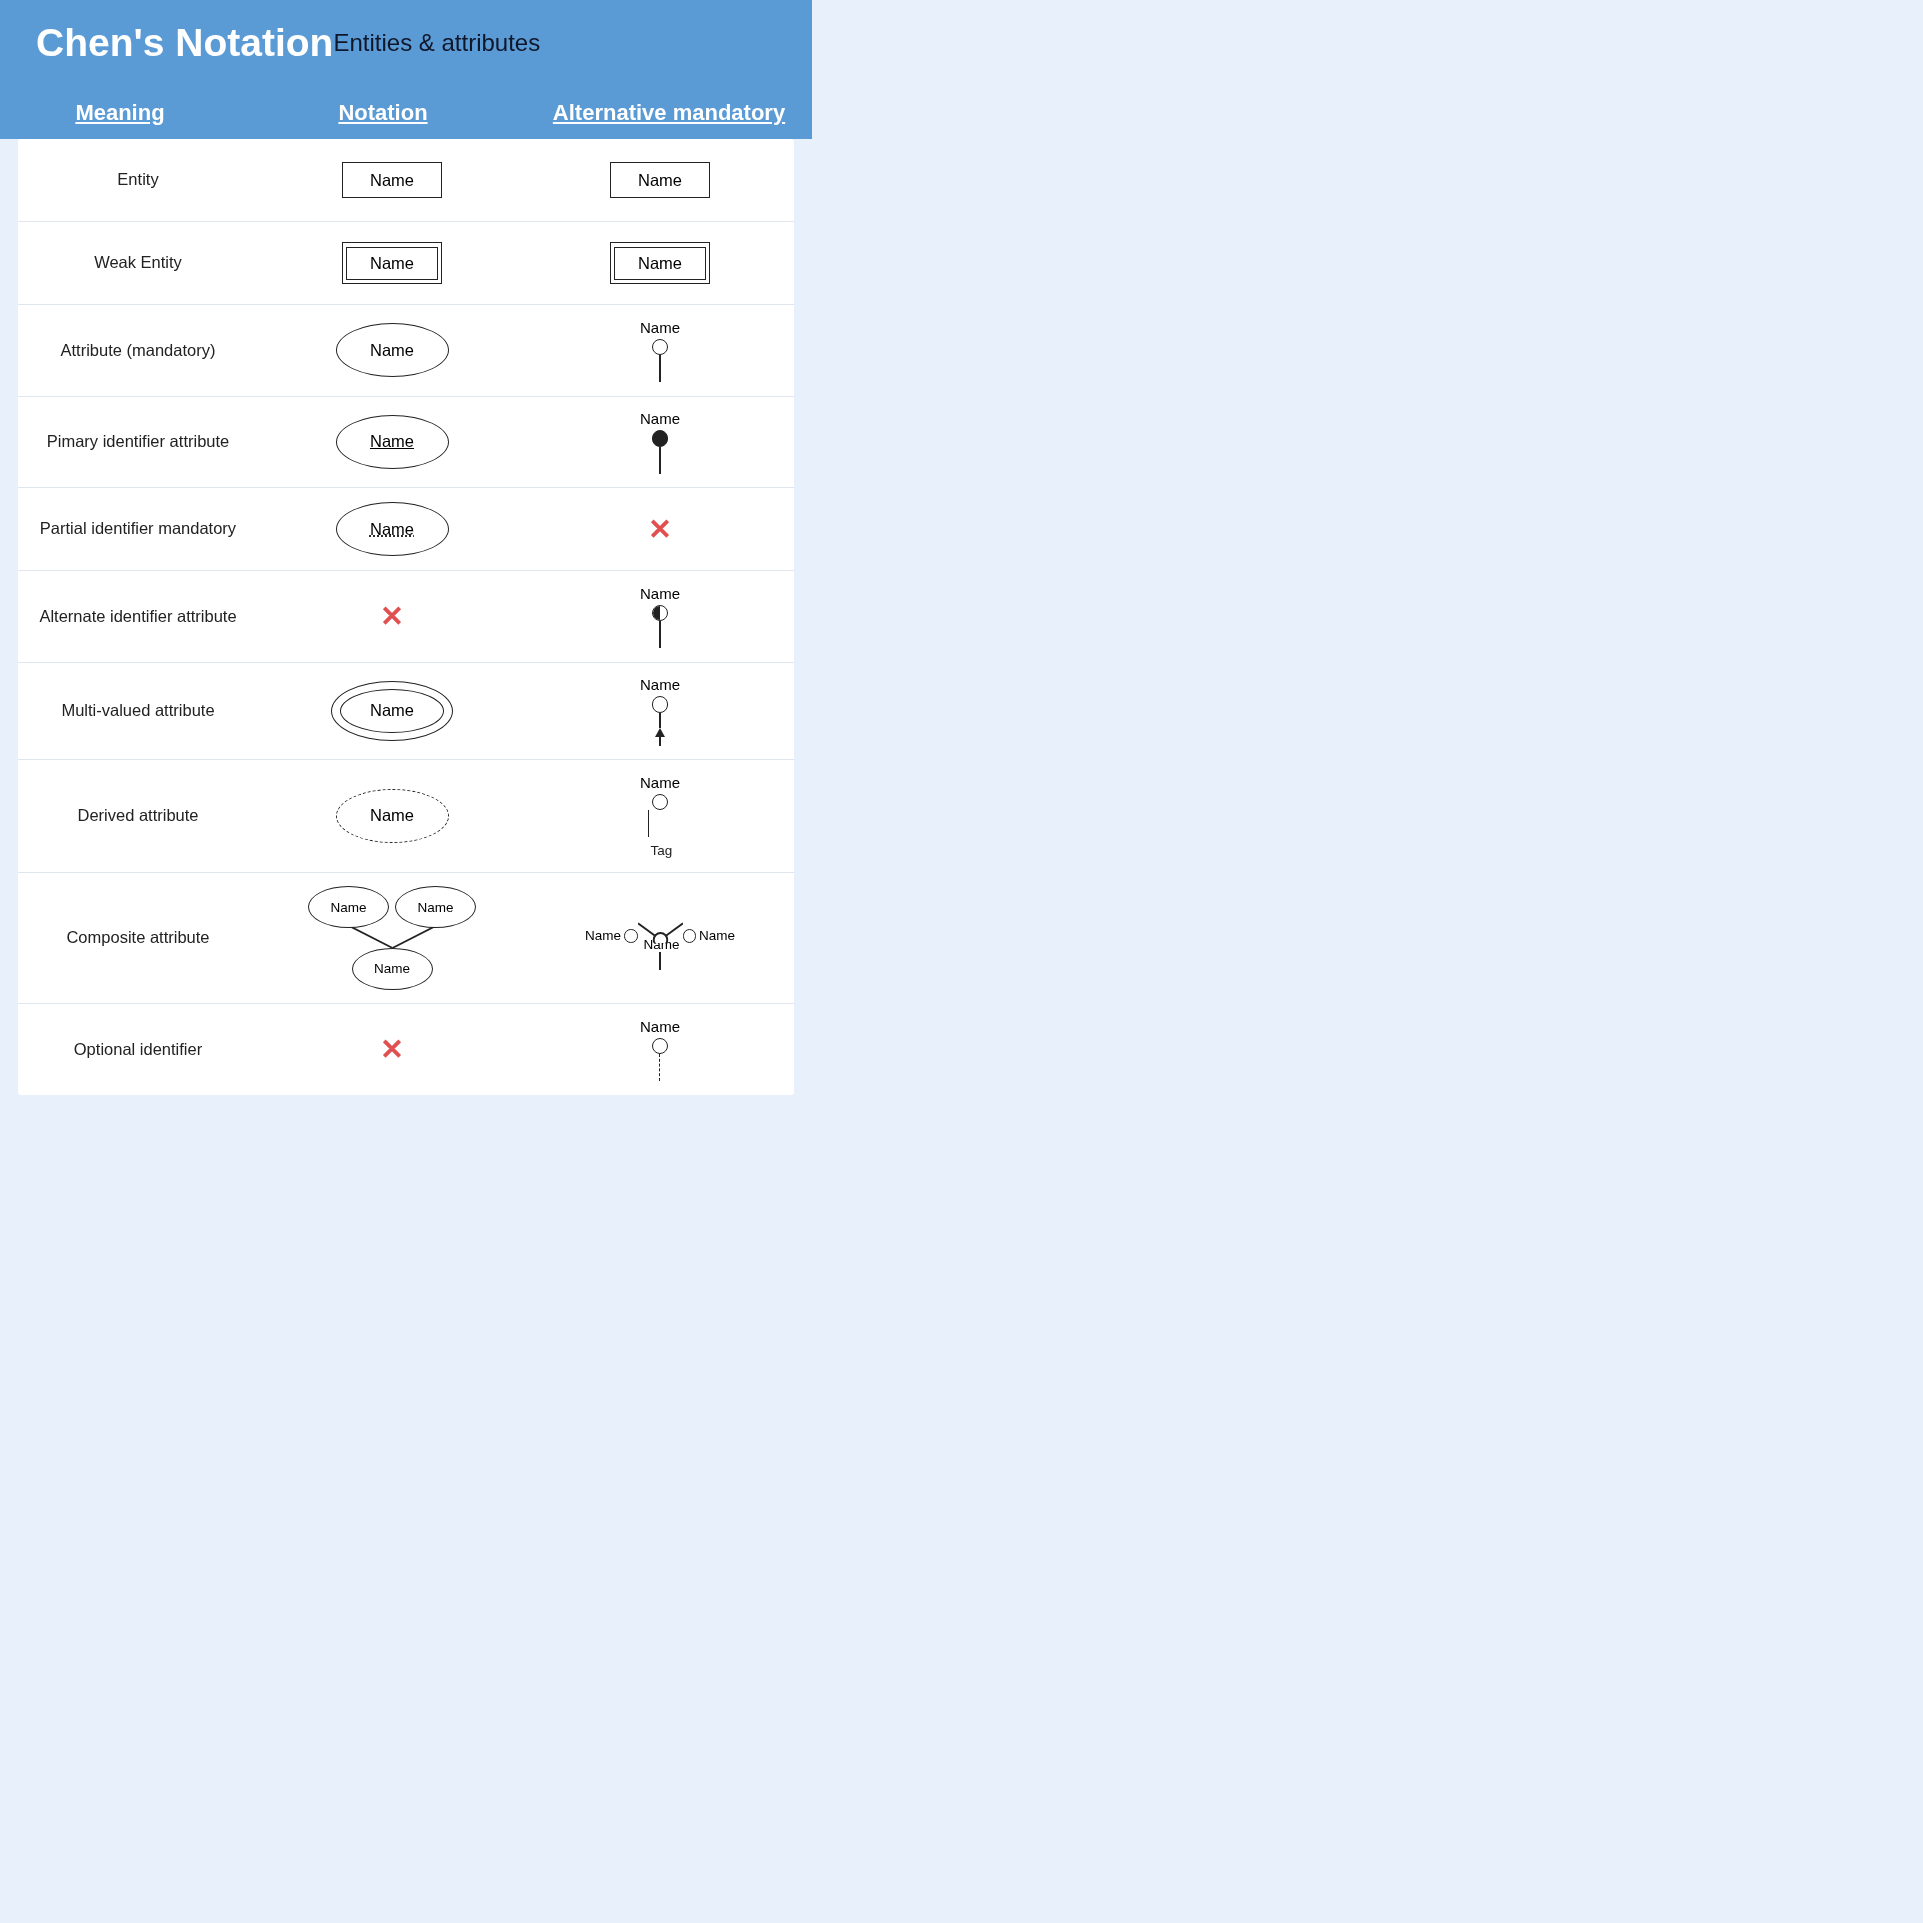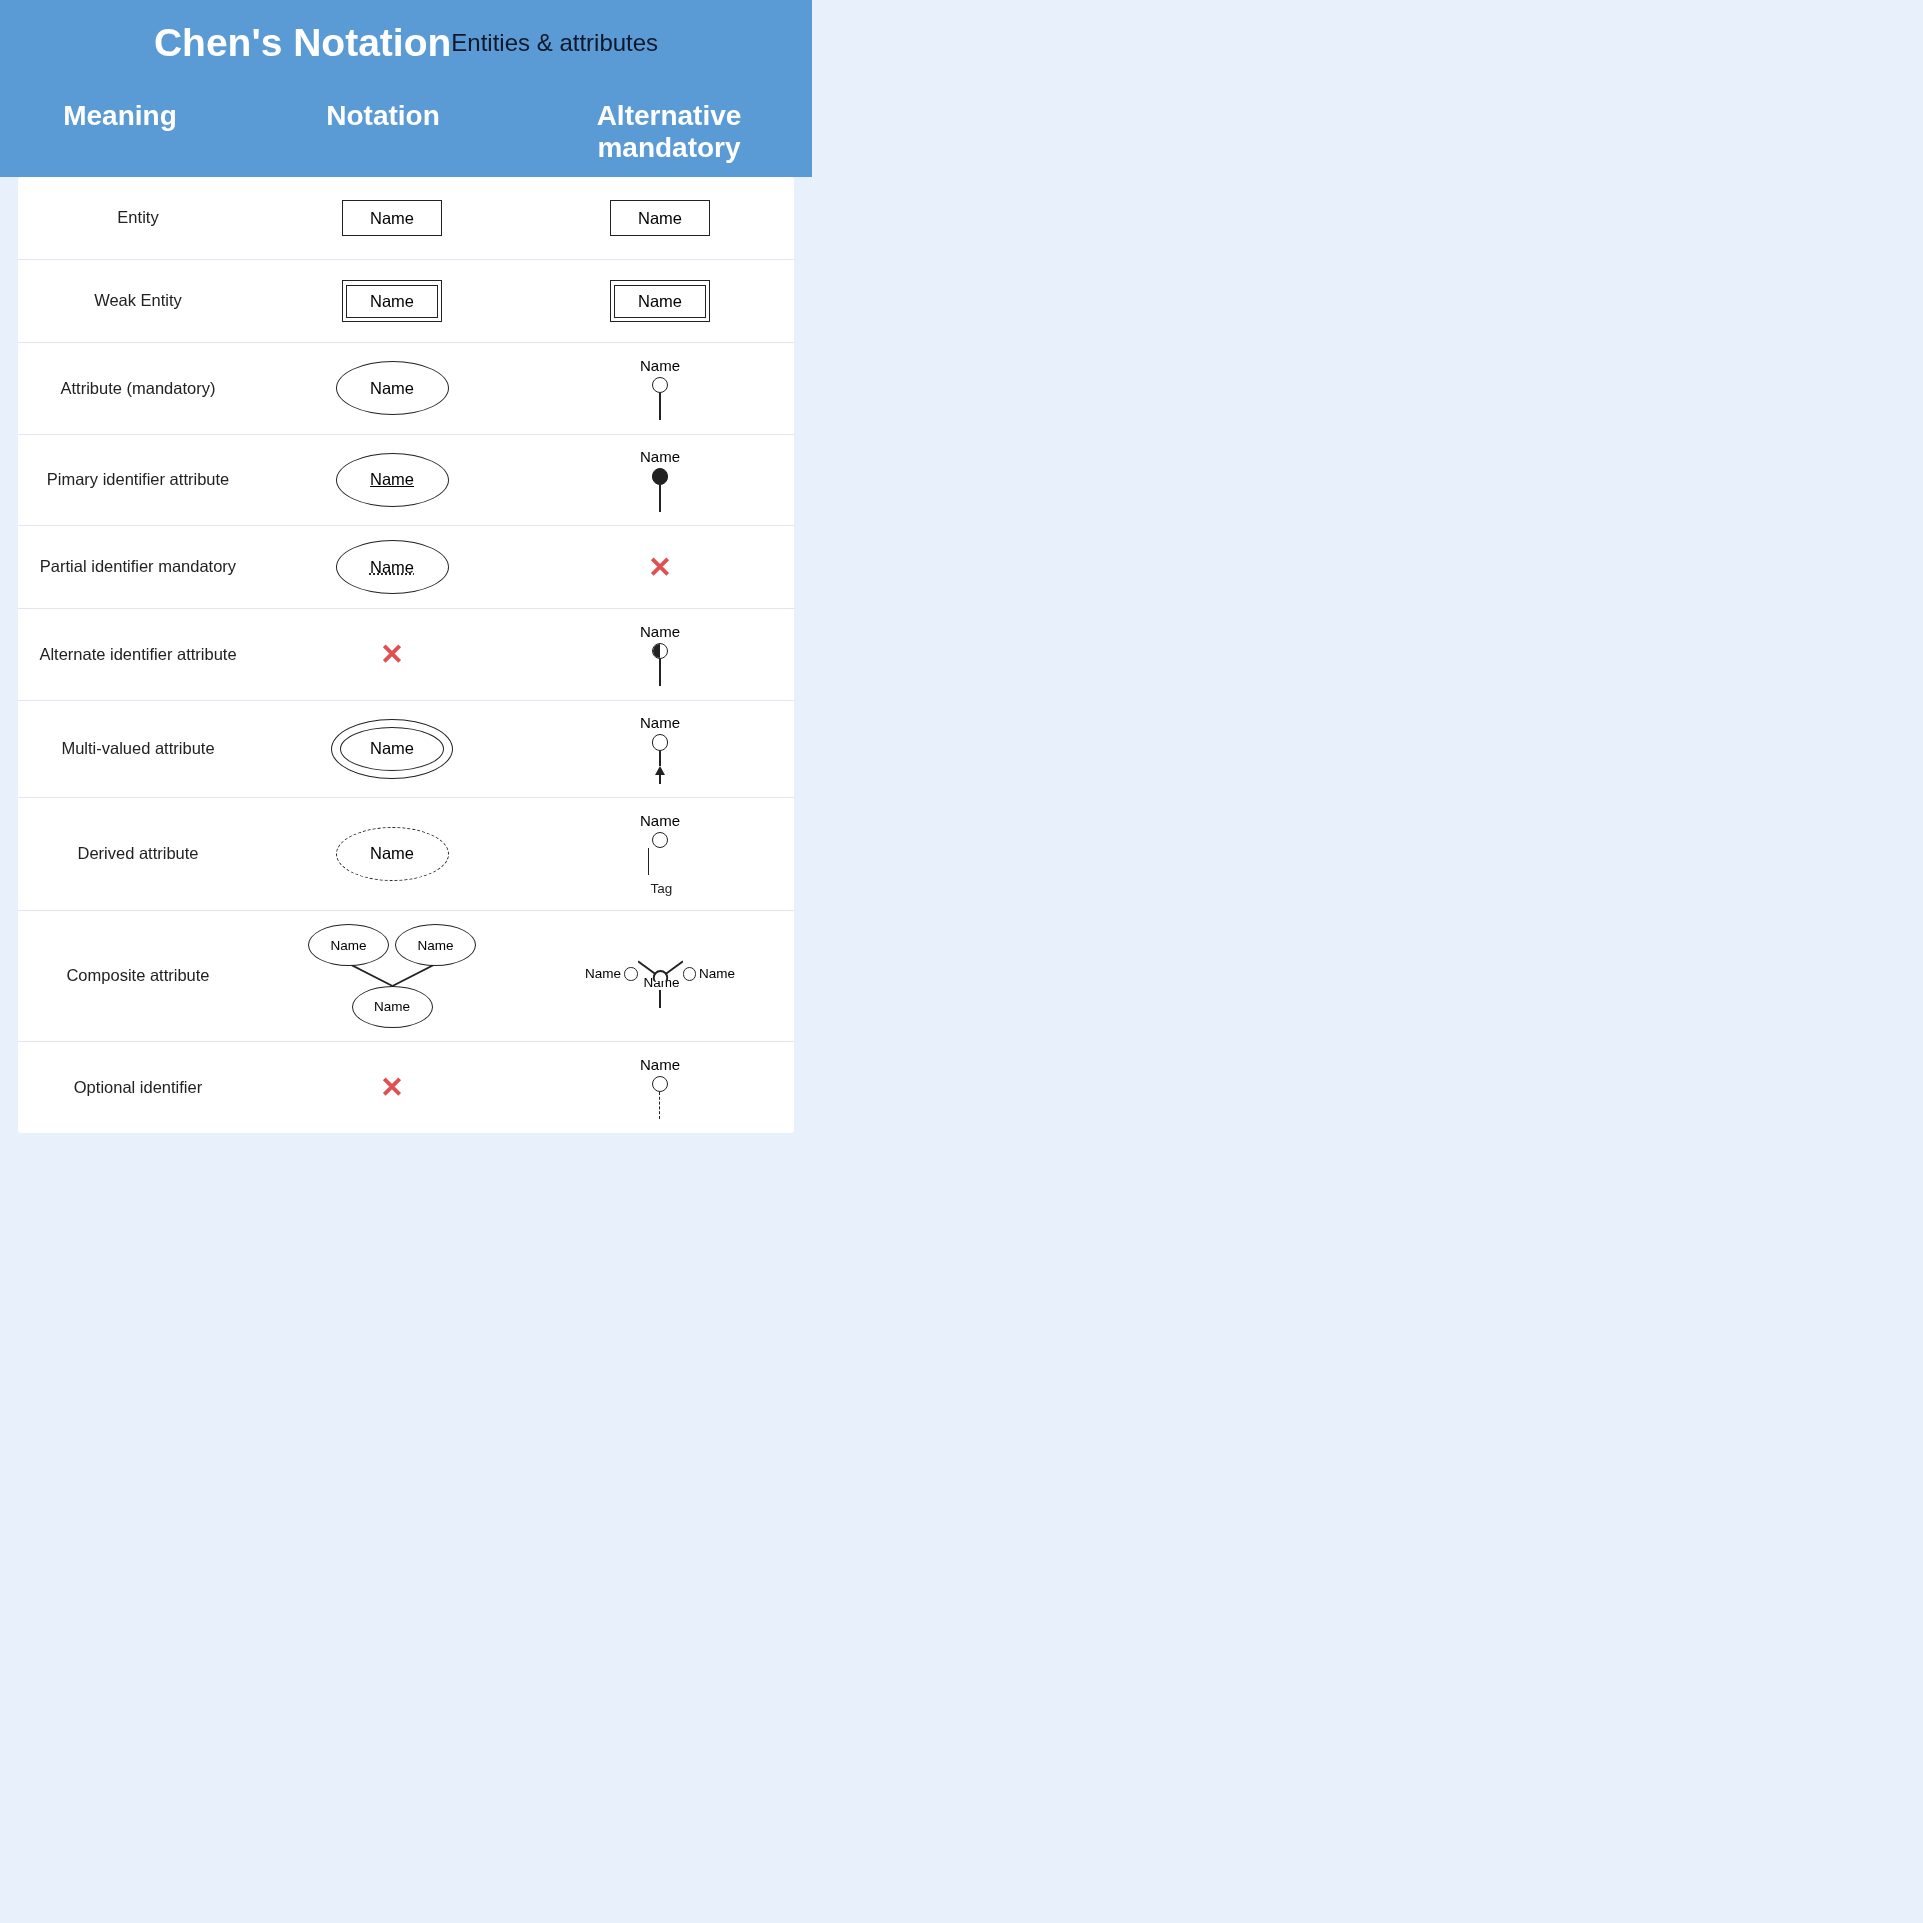--- a/index.html
+++ b/index.html
@@ -8,44 +8,45 @@
       min-height: 812px;
       font-family: 'Segoe UI', Arial, sans-serif;
       background: #e8f0fb;
     }
 
     .header {
       background: #5b9bd5;
       padding: 21px 36px 21px 36px;
       display: flex;
       align-items: center;
-      justify-content: center;
+      justify-content: flex-start;
     }
     .header-title {
       color: white;
       font-size: 39px;
       font-weight: 800;
     }
     .header-subtitle {
       color: #0f172a;
       font-size: 24px;
       font-weight: 400;
     }
 
     .column-headers {
       background: #5b9bd5;
       display: grid;
       grid-template-columns: 240px 1fr 1fr;
       padding: 13.5px 0 13.5px 0;
     }
     .col-header {
       color: white;
-      font-size: 28px;
+      font-size: 22px;
       font-weight: 700;
       text-align: center;
+      text-decoration: underline;
     }
 
     .table-body {
       background: white;
       margin: 0 18px 18px 18px;
       border-radius: 3px;
       overflow: hidden;
     }
 
     .table-row {

